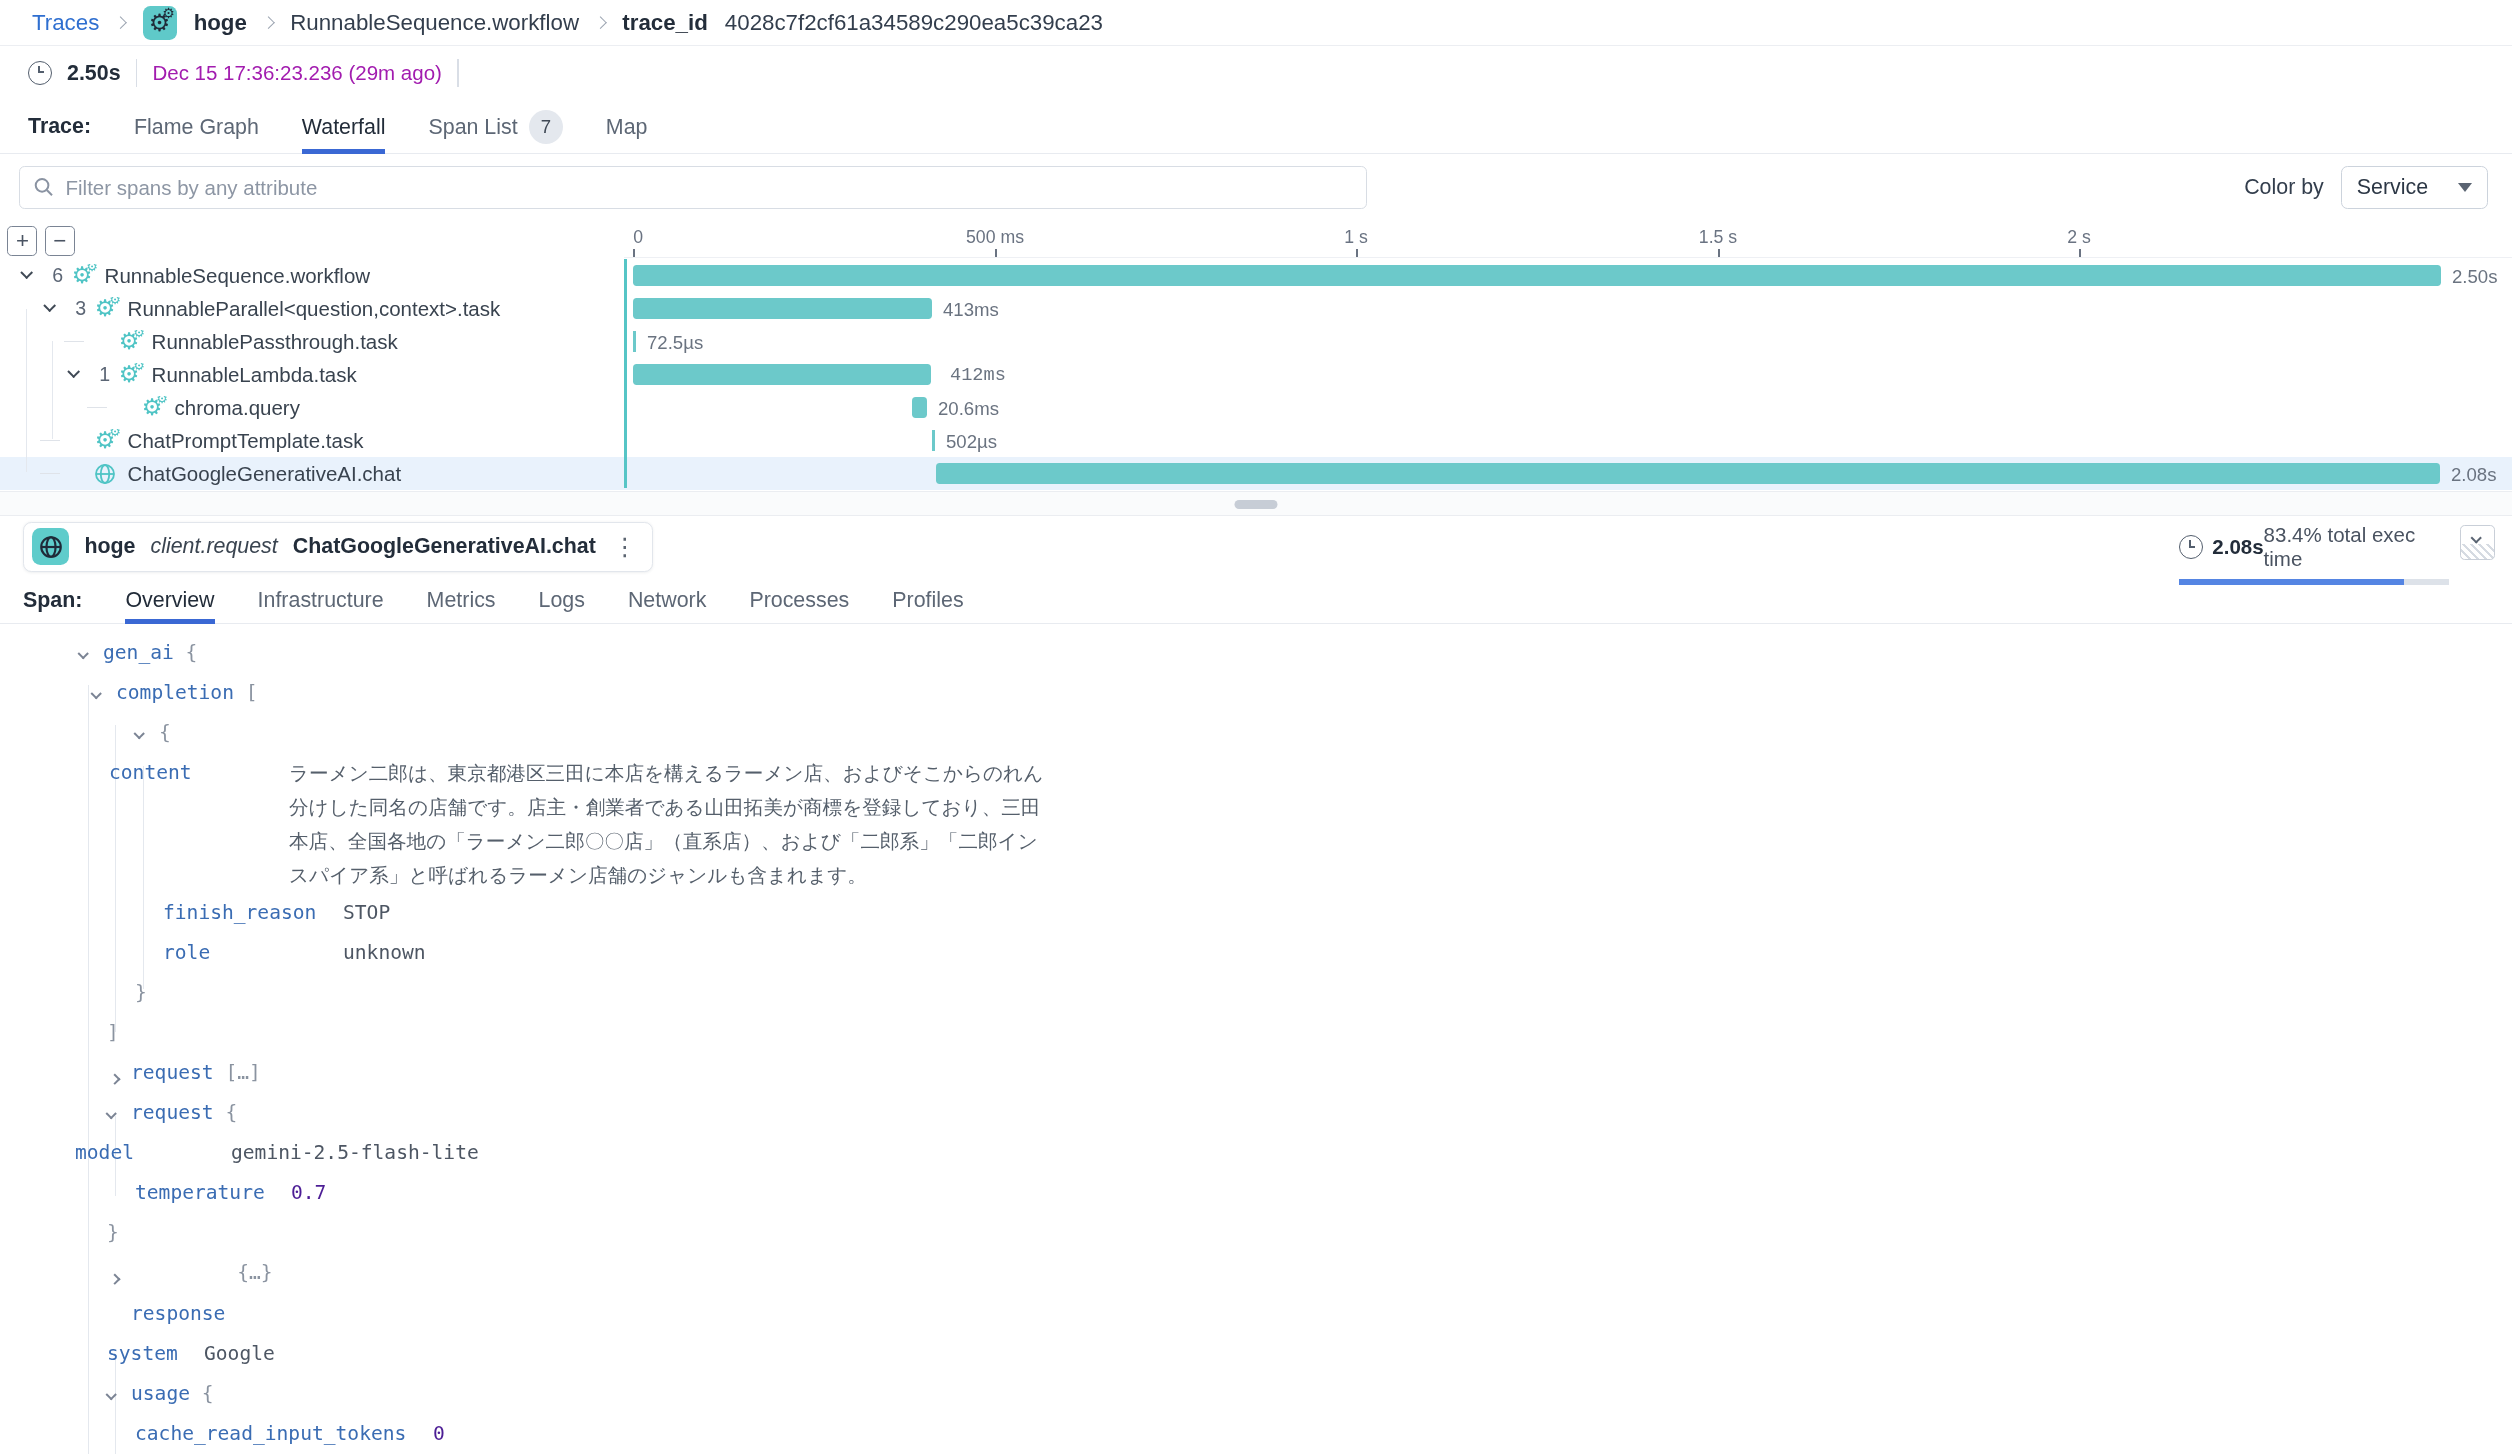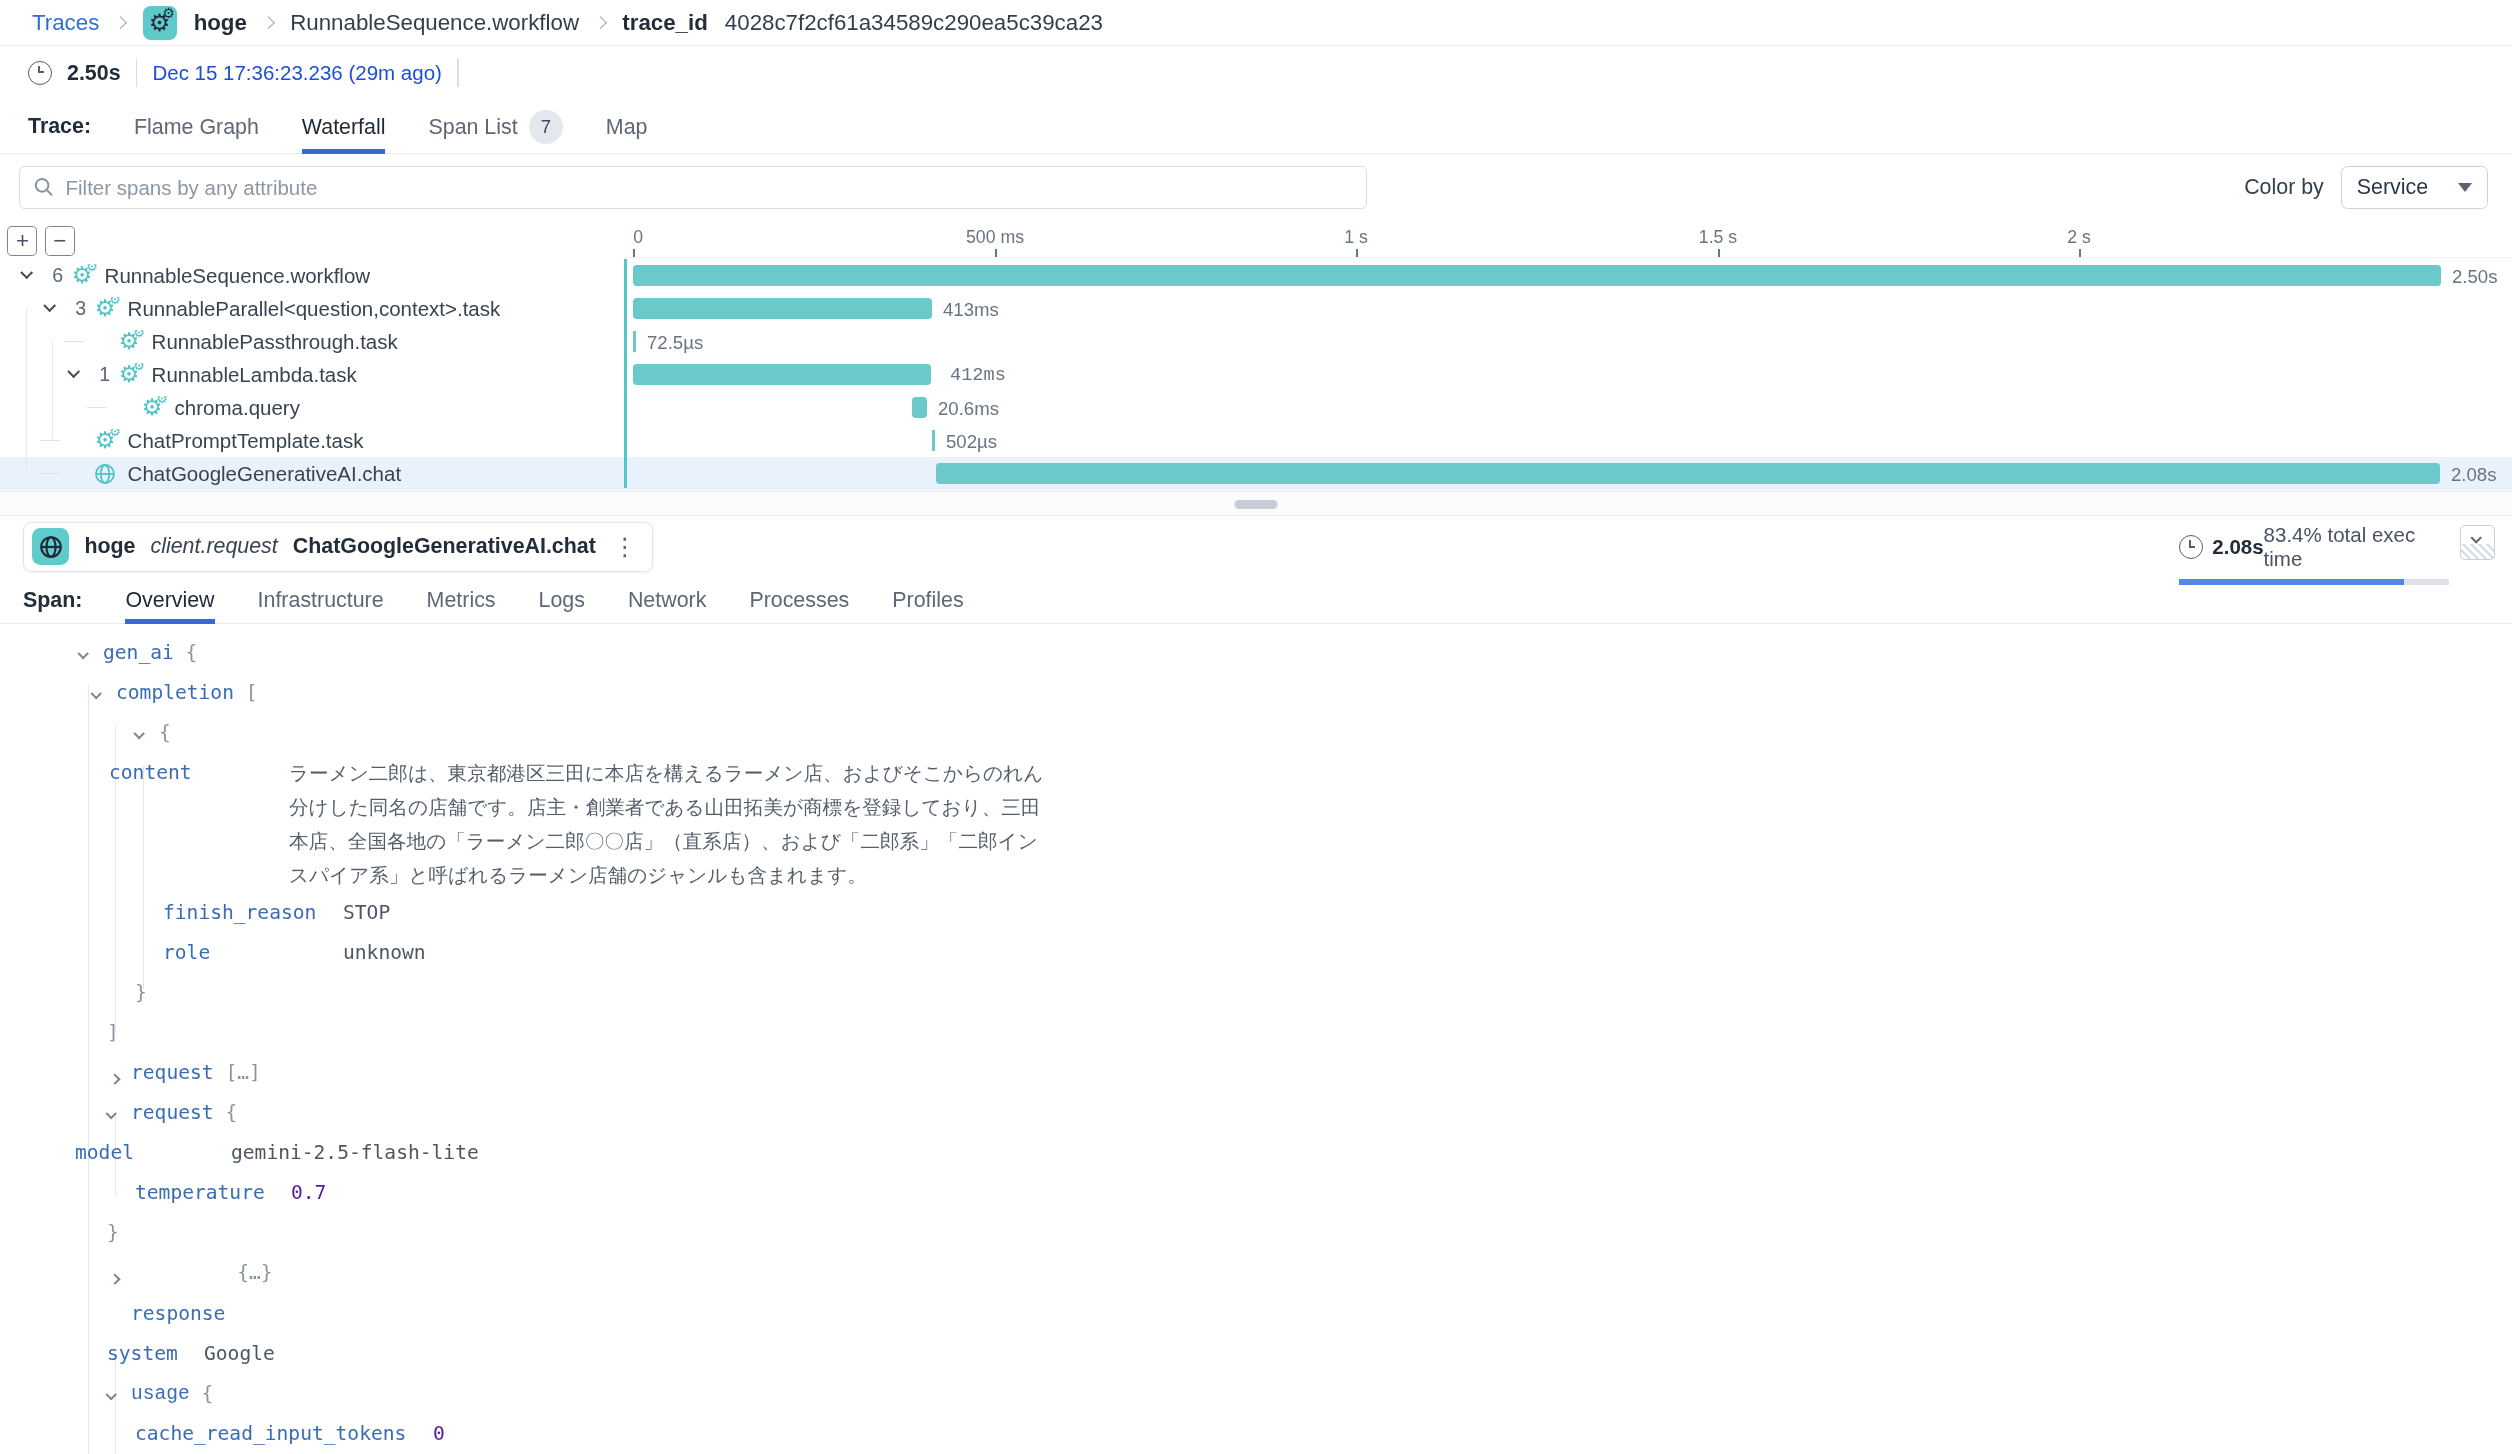--- a/index.html
+++ b/index.html
@@ -17,21 +17,21 @@
   .crumb-bold { font-weight:bold; font-size:22.3px; color:#232d3a; }
   .crumb-plain { font-size:22.3px; color:#333e4d; }
 
   
   .metarow { height:54px; display:flex; align-items:center; padding-left:28px; gap:15px; }
   .clock { width:24px; height:24px; border:1.9px solid #535e6d; border-radius:50%; position:relative; flex:0 0 auto; }
   .clock:before { content:""; position:absolute; left:9.3px; top:3.7px; width:1.9px; height:7.4px; background:#535e6d; }
   .clock:after { content:""; position:absolute; left:9.3px; top:9.3px; width:5.6px; height:1.9px; background:#535e6d; }
   .dur-bold { font-weight:bold; font-size:21.4px; color:#232d3a; }
   .vdiv { width:1.9px; height:28px; background:#d9dee6; }
-  .timestamp { color:#1d4ed8; font-size:20.5px; }
+  .timestamp { color:#a21caf; font-size:20.5px; }
 
   
   .tracetabs { height:54px; display:flex; align-items:center; padding-left:28px; gap:43px; border-bottom:0.9px solid #e8ebf0; }
   .tabs-label { font-weight:bold; font-size:21.4px; color:#232d3a; }
   .ttab { position:relative; height:54px; display:flex; align-items:center; gap:11.2px; font-size:21.4px; color:#5d6775; cursor:pointer; }
   .ttab.active { color:#222c39; }
   .ttab.active:after { content:""; position:absolute; left:0; right:0; bottom:0; height:4.7px; background:#3a68d4; }
   .badge { min-width:34px; height:34px; border-radius:17px; background:#e4e8ee; color:#3f4855; font-size:18.6px; display:flex; align-items:center; justify-content:center; padding:0 7.4px; }
 
   
@@ -438,21 +438,21 @@
         <div class="ocaret"><span class="chev right"></span></div>
         <span class="okey" style="display: inline-block; margin-top: 41px;">response </span>
         <span class="opunct">{…}</span>
       </div>
       <div class="orow" style="padding-left: 107px;">
         <span class="okey" style="width: 97px; display: inline-block;">system</span>
         <span class="oval">Google</span>
       </div>
       <div class="orow" style="padding-left: 107px;">
         <div class="ocaret"><span class="chev down"></span></div>
-        <span class="okey" style="display: inline-block; font-family: Liberation Mono, monospace;">usage </span>
+        <span class="okey" style="display: inline-block;">usage </span>
         <span class="opunct">{</span>
       </div>
       <div class="orow" style="padding-left: 135px;">
         <span class="okey" style="width: 298px; display: inline-block;">cache_read_input_tokens</span>
         <span class="oval num">0</span>
       </div>
       <div class="orow" style="padding-left: 135px;">
         <span class="okey" style="width: 298px; display: inline-block;">input_tokens</span>
         <span class="oval num">2507</span>
       </div>

